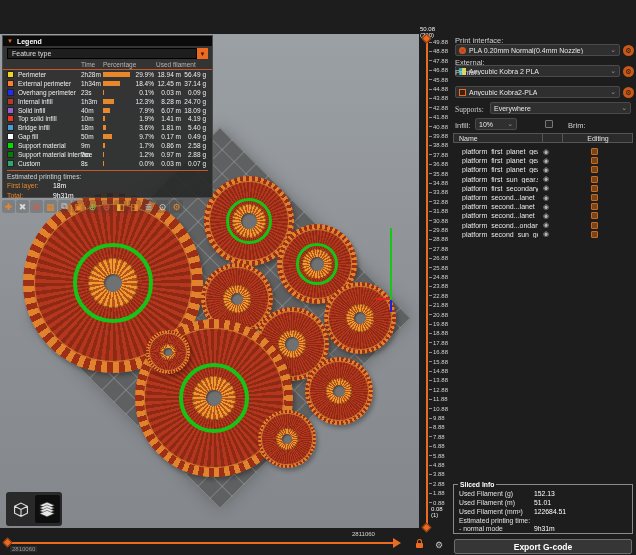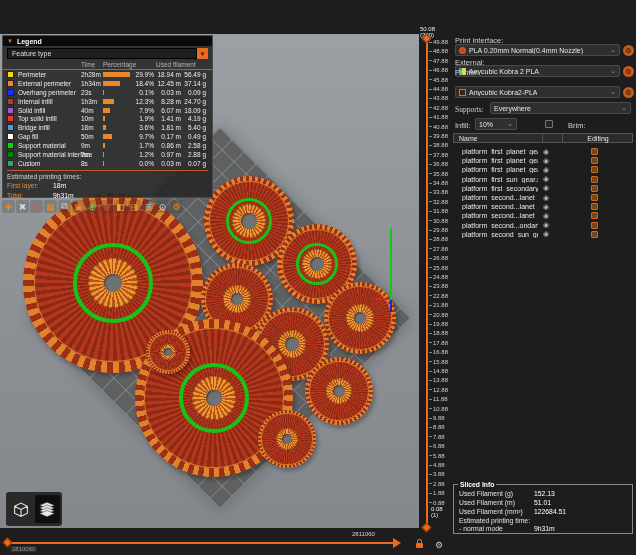--- a/index.html
+++ b/index.html
@@ -704,14 +704,15 @@
           <div class="srow" style="top: 14px;"><span>Used Filament (m)</span><span class="v">51.01</span></div>
           <div class="srow" style="top: 23px;"><span>Used Filament (mm³)</span><span class="v">122684.51</span></div>
         </div>
       <div class="srow" style="top:32px;">Estimated printing time:</div>
       <div class="srow" style="top:40px;">
         <span>- normal mode</span>
         <span class="v">9h31m</span>
       </div>
     </div>
 
+    <div class="export">Export G-code</div>
   </div>
 </div>
 
 </body></html>

